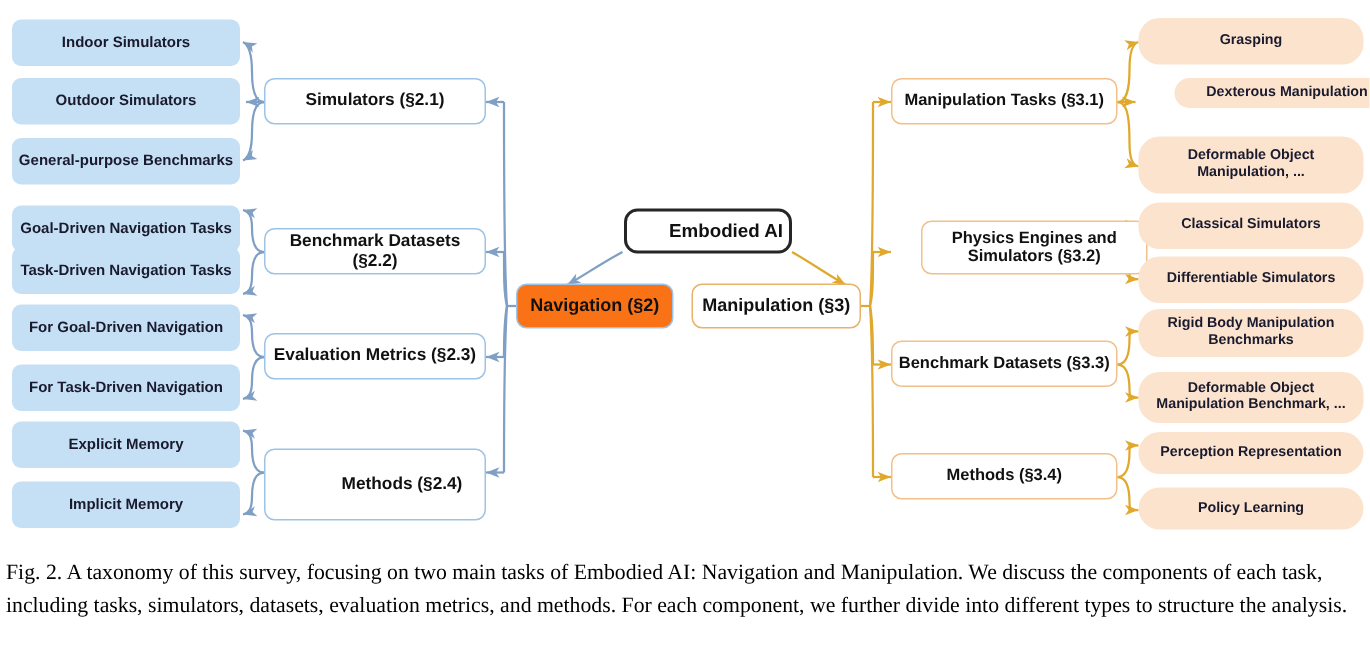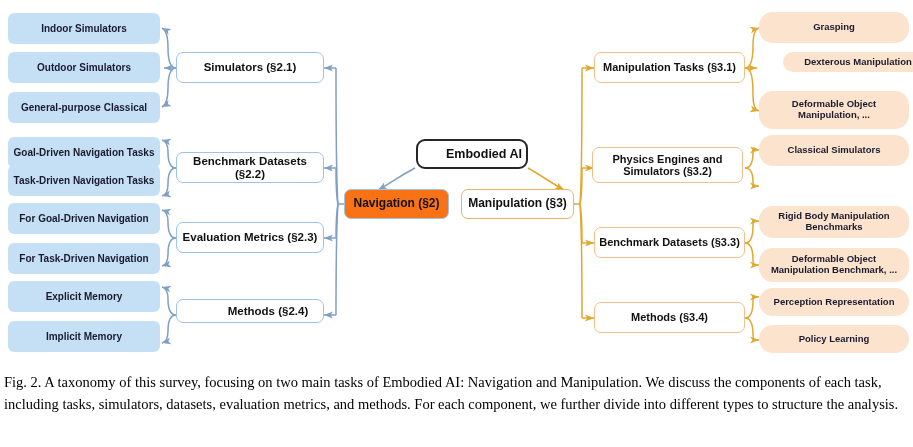--- a/index.html
+++ b/index.html
@@ -111,32 +111,32 @@
 
     <div class="node cat-l" style="left:176px;top:52px;width:148px;height:31px;">
       <span>Simulators (§2.1)</span>
     </div>
     <div class="node cat-l" style="left:176px;top:152px;width:148px;height:31px;justify-content:flex-end;">
       <span>Benchmark Datasets (§2.2)</span>
     </div>
     <div class="node cat-l" style="left:176px;top:222px;width:148px;height:31px;">
       <span>Evaluation Metrics (§2.3)</span>
     </div>
-    <div class="node cat-l" style="left:176px;top:299px;width:148px;height:24px;padding-left:36px;">
+    <div class="node cat-l" style="left:176px;top:299px;width:148px;height:48px;padding-left:36px;">
       <span>Methods (§2.4)</span>
     </div>
 
     <div class="node leaf-l" style="left:8px;top:13px;width:152px;height:31px;">
       <span>Indoor Simulators</span>
     </div>
     <div class="node leaf-l" style="left:8px;top:52px;width:152px;height:31px;">
       <span>Outdoor Simulators</span>
     </div>
     <div class="node leaf-l" style="left:8px;top:92px;width:152px;height:31px;">
-      <span>General-purpose Classical</span>
+      <span>General-purpose Benchmarks</span>
     </div>
     <div class="node leaf-l" style="left:8px;top:137px;width:152px;height:31px;">
       <span>Goal-Driven Navigation Tasks</span>
     </div>
     <div class="node leaf-l" style="left:8px;top:165px;width:152px;height:31px;">
       <span>Task-Driven Navigation Tasks</span>
     </div>
     <div class="node leaf-l" style="left:8px;top:243px;width:152px;height:31px;">
       <span>For Task-Driven Navigation</span>
     </div>
@@ -150,21 +150,21 @@
       <span>Implicit Memory</span>
     </div>
 
     <div class="node branch-r" style="left:461px;top:189px;width:113px;height:30px;">
       <span>Manipulation (§3)</span>
     </div>
 
     <div class="node cat-r" style="left:594px;top:52px;width:151px;height:31px;">
       <span>Manipulation Tasks (§3.1)</span>
     </div>
-    <div class="node cat-r" style="left:592px;top:147px;width:151px;height:36px;">
+    <div class="node cat-r" style="left:614px;top:147px;width:151px;height:36px;">
       <span class="ml">Physics Engines and<br>Simulators (§3.2)</span>
     </div>
     <div class="node cat-r" style="left:594px;top:227px;width:151px;height:31px;">
       <span>Benchmark Datasets (§3.3)</span>
     </div>
     <div class="node cat-r" style="left:594px;top:302px;width:151px;height:31px;">
       <span>Methods (§3.4)</span>
     </div>
 
     <div class="node leaf-r" style="left:759px;top:12px;width:150px;height:31px;">
@@ -172,20 +172,23 @@
     </div>
     <div class="node leaf-r" style="left:783px;top:52px;width:150px;height:20px;">
       <span>Dexterous Manipulation</span>
     </div>
     <div class="node leaf-r" style="left:759px;top:91px;width:150px;height:38px;">
       <span class="ml">Deformable Object<br>Manipulation, ...</span>
     </div>
     <div class="node leaf-r" style="left:759px;top:135px;width:150px;height:31px;">
       <span>Classical Simulators</span>
     </div>
+    <div class="node leaf-r" style="left:759px;top:171px;width:150px;height:31px;">
+      <span>Differentiable Simulators</span>
+    </div>
     <div class="node leaf-r" style="left:759px;top:206px;width:150px;height:32px;">
       <span class="ml">Rigid Body Manipulation<br>Benchmarks</span>
     </div>
     <div class="node leaf-r" style="left:759px;top:248px;width:150px;height:34px;">
       <span class="ml">Deformable Object<br>Manipulation Benchmark, ...</span>
     </div>
     <div class="node leaf-r" style="left:759px;top:288px;width:150px;height:28px;">
       <span>Perception Representation</span>
     </div>
     <div class="node leaf-r" style="left:759px;top:325px;width:150px;height:28px;">

